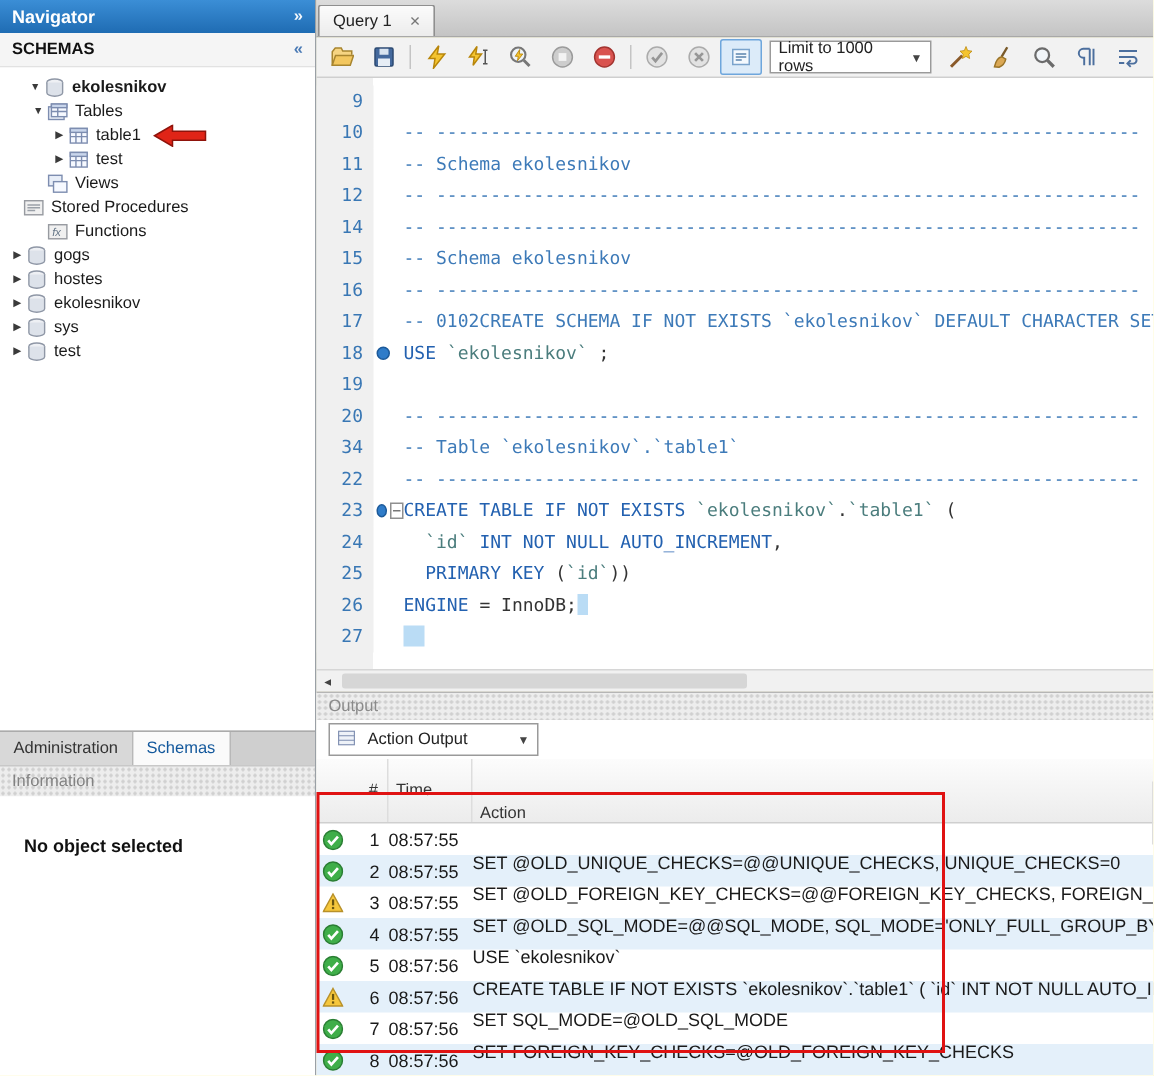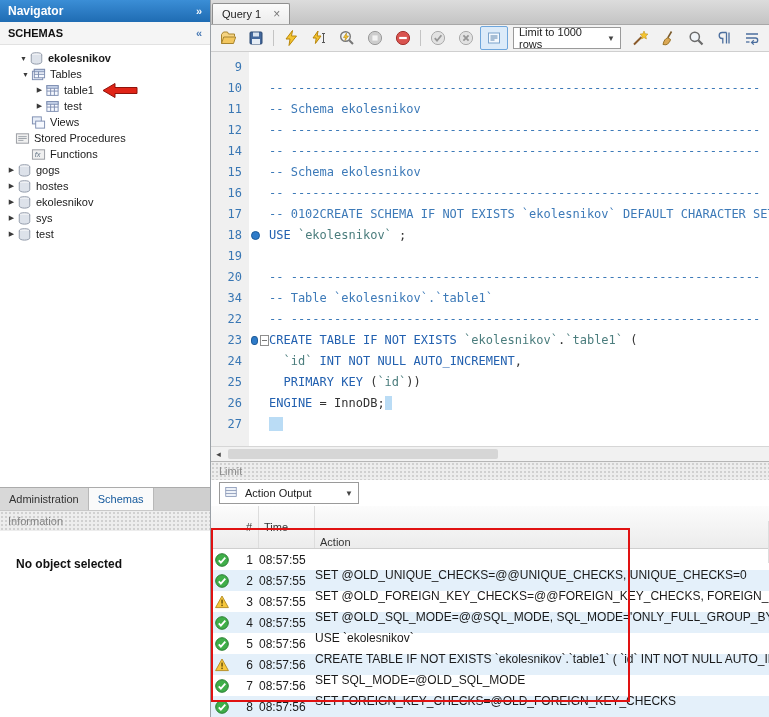--- a/index.html
+++ b/index.html
@@ -447,21 +447,21 @@
         </div>
       </div>
 
     <div class="hscroll">
       <span class="hs-arrow">◂</span>
       <span class="hs-thumb"></span>
     </div>
 
     <div class="output">
       <div class="out-header dotted-bar">
-        <span>Limit</span>
+        <span>Output</span>
       </div>
       <div class="out-toolbar">
         <div class="action-select">
           <span><svg width="12" height="12" viewBox="0 0 16 16">
                 <rect x="1" y="2" width="14" height="12" fill="#eef2f8" stroke="#7d8db0"></rect>
                 <path d="M1 6h14M1 10h14" stroke="#7d8db0"></path>
               </svg></span>
           <span>Action Output</span>
           <span class="darr">▼</span>
         </div>

